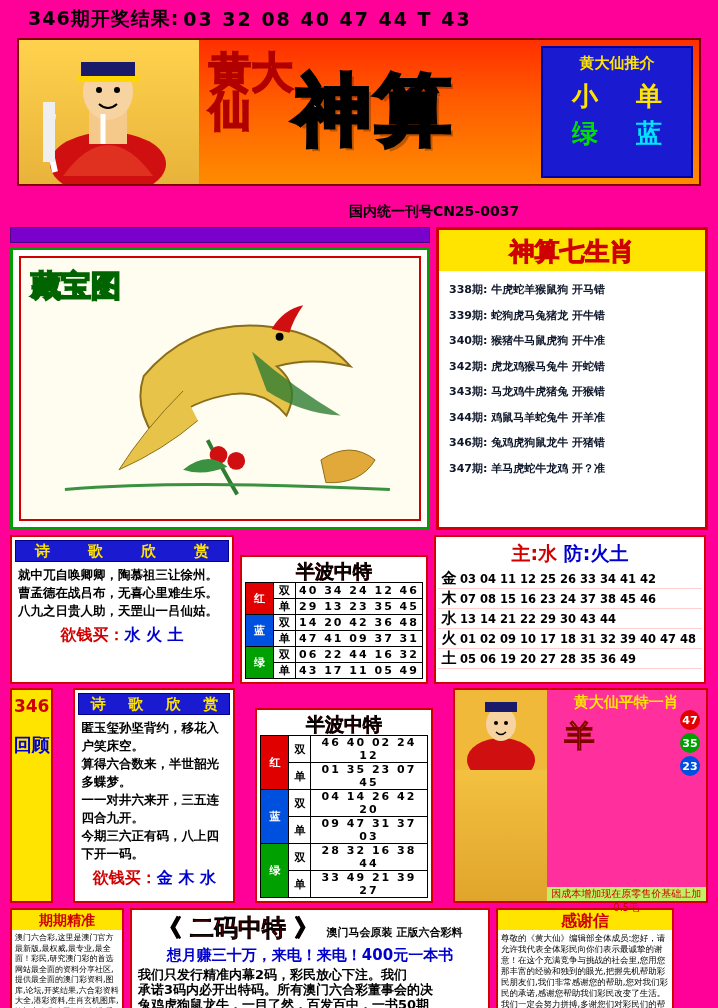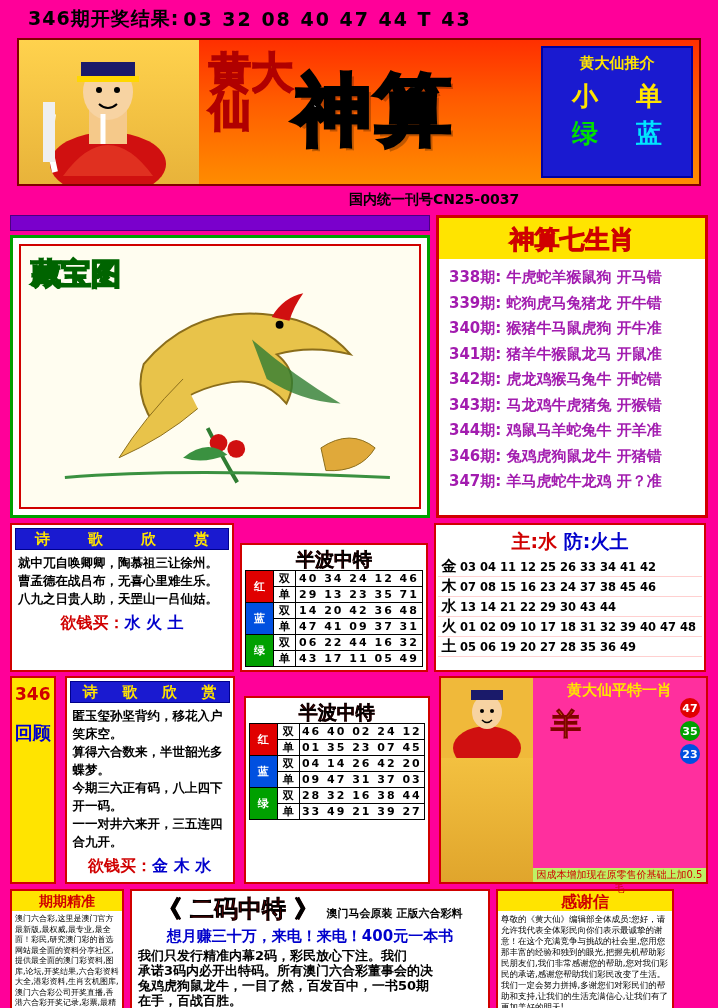--- a/index.html
+++ b/index.html
@@ -54,21 +54,21 @@
     width:152px; margin:6px; background:#1a1ad0; border:2px solid #0000a0;
     display:flex; flex-direction:column; align-items:center; padding-top:6px;
   }
   .br-title { color:#ffe400; font-size:15px; font-weight:bold; }
   .br-grid { display:grid; grid-template-columns:1fr 1fr; gap:2px 10px; margin-top:6px; }
   .br-cell { width:54px; text-align:center; font-size:26px; font-weight:bold; font-family:"DejaVu Serif",serif; }
   .br-cell.y { color:#ffe400; }
   .br-cell.g { color:#00e000; }
   .br-cell.c { color:#00e6ff; }
 
-  .issn { text-align:center; font-size:14px; font-weight:bold; color:#000; padding:5px 0 6px 150px; }
+  .issn { text-align:center; font-size:14px; font-weight:bold; color:#000; padding:17px 0 6px 150px; }
 
   
   .mid { display:flex; margin:0 10px; gap:6px; }
   .col-left { width:420px; }
   .col-right { width:272px; }
 
   .purplebar { height:16px; background:#7a00cc; border:1px solid #4b0080; }
   .treasure {
     border:3px solid #00a000; background:#fff; margin-top:4px; height:283px; position:relative;
     padding:6px;
@@ -82,21 +82,21 @@
   
   .ssqsx {
     border:3px solid #d00000; background:#fff; height:303px; position:relative;
   }
   .ssqsx-title {
     text-align:center; font-size:25px; font-weight:bold; color:#00a000;
     -webkit-text-stroke:1px #d00000; padding:5px 0 3px; font-family:"DejaVu Serif",serif;
     background:#ffe400;
   }
   .ssqsx ul { list-style:none; padding:6px 8px 0 10px; }
-  .ssqsx li { font-size:15px; font-weight:bold; color:#a21caf; line-height:25.5px; white-space:nowrap; }
+  .ssqsx li { font-size:11px; font-weight:bold; color:#0f172a; line-height:25.5px; white-space:nowrap; }
 
   
   .row2 { display:flex; margin:5px 10px 0; gap:6px; }
   .p-poem { width:224px; border:2px solid #d00000; background:#fff; position:relative; padding:3px; }
   .poem-head {
     height:22px; background:#1a1ad0; display:flex; justify-content:space-around; align-items:center;
     border:1px solid #00008b;
   }
   .poem-head span { color:#ffe400; font-size:15px; font-weight:bold; }
   .poem-body { font-size:12.5px; line-height:18px; color:#000; padding:4px 3px 2px; font-weight:bold; }
@@ -118,21 +118,21 @@
   .p-zhu { width:272px; border:2px solid #d00000; background:#fff; padding:2px; }
   .zhu-title { text-align:center; font-size:19px; font-weight:bold; color:#d00000; padding:2px 0; }
   .zhu-title .b { color:#0000cc; }
   .zhu-table { width:100%; border-collapse:collapse; }
   .zhu-table td { font-size:11.5px; height:19px; border-bottom:1px solid #ffd0d0; font-weight:bold; }
   .zhu-table td.el { width:22px; font-size:15px; text-align:center; color:#000; }
   .el-jin { color:#b8860b; } .el-mu { color:#008000; } .el-shui { color:#0000cc; }
   .el-huo { color:#e00000; } .el-tu { color:#8b4513; }
 
   
-  .row3 { display:flex; margin:4px 10px 0; gap:9px; }
+  .row3 { display:flex; margin:4px 10px 0; gap:20px; }
   .p-hui { width:46px; border:2px solid #d00000; background:#ffe400; text-align:center; padding-top:6px; }
   .p-hui .n { font-size:17px; font-weight:bold; color:#d00000; }
   .p-hui .t { font-size:18px; font-weight:bold; color:#0000cc; line-height:22px; margin-top:18px; }
 
   .p-ping { width:272px; border:2px solid #d00000; background:#fff; display:flex; }
   .ping-img { width:92px; background:linear-gradient(180deg,#ffd24d,#e0a52c); position:relative; overflow:hidden; }
   .ping-right { flex:1; background:#ff2f9e; position:relative; }
   .ping-title { color:#ffe400; font-size:15px; font-weight:bold; text-align:center; padding-top:3px; }
   .ping-sheep { font-size:30px; font-weight:bold; color:#ffe400; -webkit-text-stroke:1px #800000;
     position:absolute; left:18px; top:26px; font-family:"DejaVu Serif",serif; }
@@ -226,21 +226,20 @@
       </div>
     </div>
 
     <div class="col-right">
       <div class="ssqsx">
         <div class="ssqsx-title">神算七生肖</div>
         <ul>
           <li>338期: 牛虎蛇羊猴鼠狗 开马错</li>
           <li>339期: 蛇狗虎马兔猪龙 开牛错</li>
           <li>340期: 猴猪牛马鼠虎狗 开牛准</li>
-          <li>341期: 猪羊牛猴鼠龙马 开鼠准</li>
           <li>342期: 虎龙鸡猴马兔牛 开蛇错</li>
           <li>343期: 马龙鸡牛虎猪兔 开猴错</li>
           <li>344期: 鸡鼠马羊蛇兔牛 开羊准</li>
           <li>346期: 兔鸡虎狗鼠龙牛 开猪错</li>
           <li>347期: 羊马虎蛇牛龙鸡 开？准</li>
         </ul>
       </div>
     </div>
   </div>
 
@@ -266,21 +265,21 @@
       <div class="bobo-title">半波中特</div>
       <table class="bobo-table">
         <tbody>
             <tr>
           <td class="tag red" rowspan="2">红</td>
           <td class="sub">双</td>
           <td class="nums-cell">40 34 24 12 46</td>
         </tr>
         <tr>
           <td class="sub">单</td>
-          <td class="nums-cell">29 13 23 35 71</td>
+          <td class="nums-cell">29 13 23 35 45</td>
         </tr>
         <tr>
           <td class="tag blue" rowspan="2">蓝</td>
           <td class="sub">双</td>
           <td class="nums-cell">14 20 42 36 48</td>
         </tr>
         <tr>
           <td class="sub">单</td>
           <td class="nums-cell">47 41 09 37 31</td>
         </tr>
@@ -338,22 +337,22 @@
     <div class="p-poem" style="width:172px">
       <div class="poem-head">
         <span>诗</span>
         <span>歌</span>
         <span>欣</span>
         <span>赏</span>
       </div>
       <div class="poem-body">
         <div>匿玉玺孙坚背约，移花入户笑床空。</div>
         <div>算得六合数来，半世韶光多蝶梦。</div>
+        <div>一一对井六来开，三五连四合九开。</div>
         <div>今期三六正有码，八上四下开一码。</div>
-        <div>一一对井六来开，三五连四合九开。</div>
       </div>
       <div class="poem-foot">
         <span>欲钱买：</span><span class="v">金 木 水</span>
       </div>
     </div>
 
     <div class="p-bobo">
       <div class="bobo-title">半波中特</div>
       <table class="bobo-table">
         <tbody>

